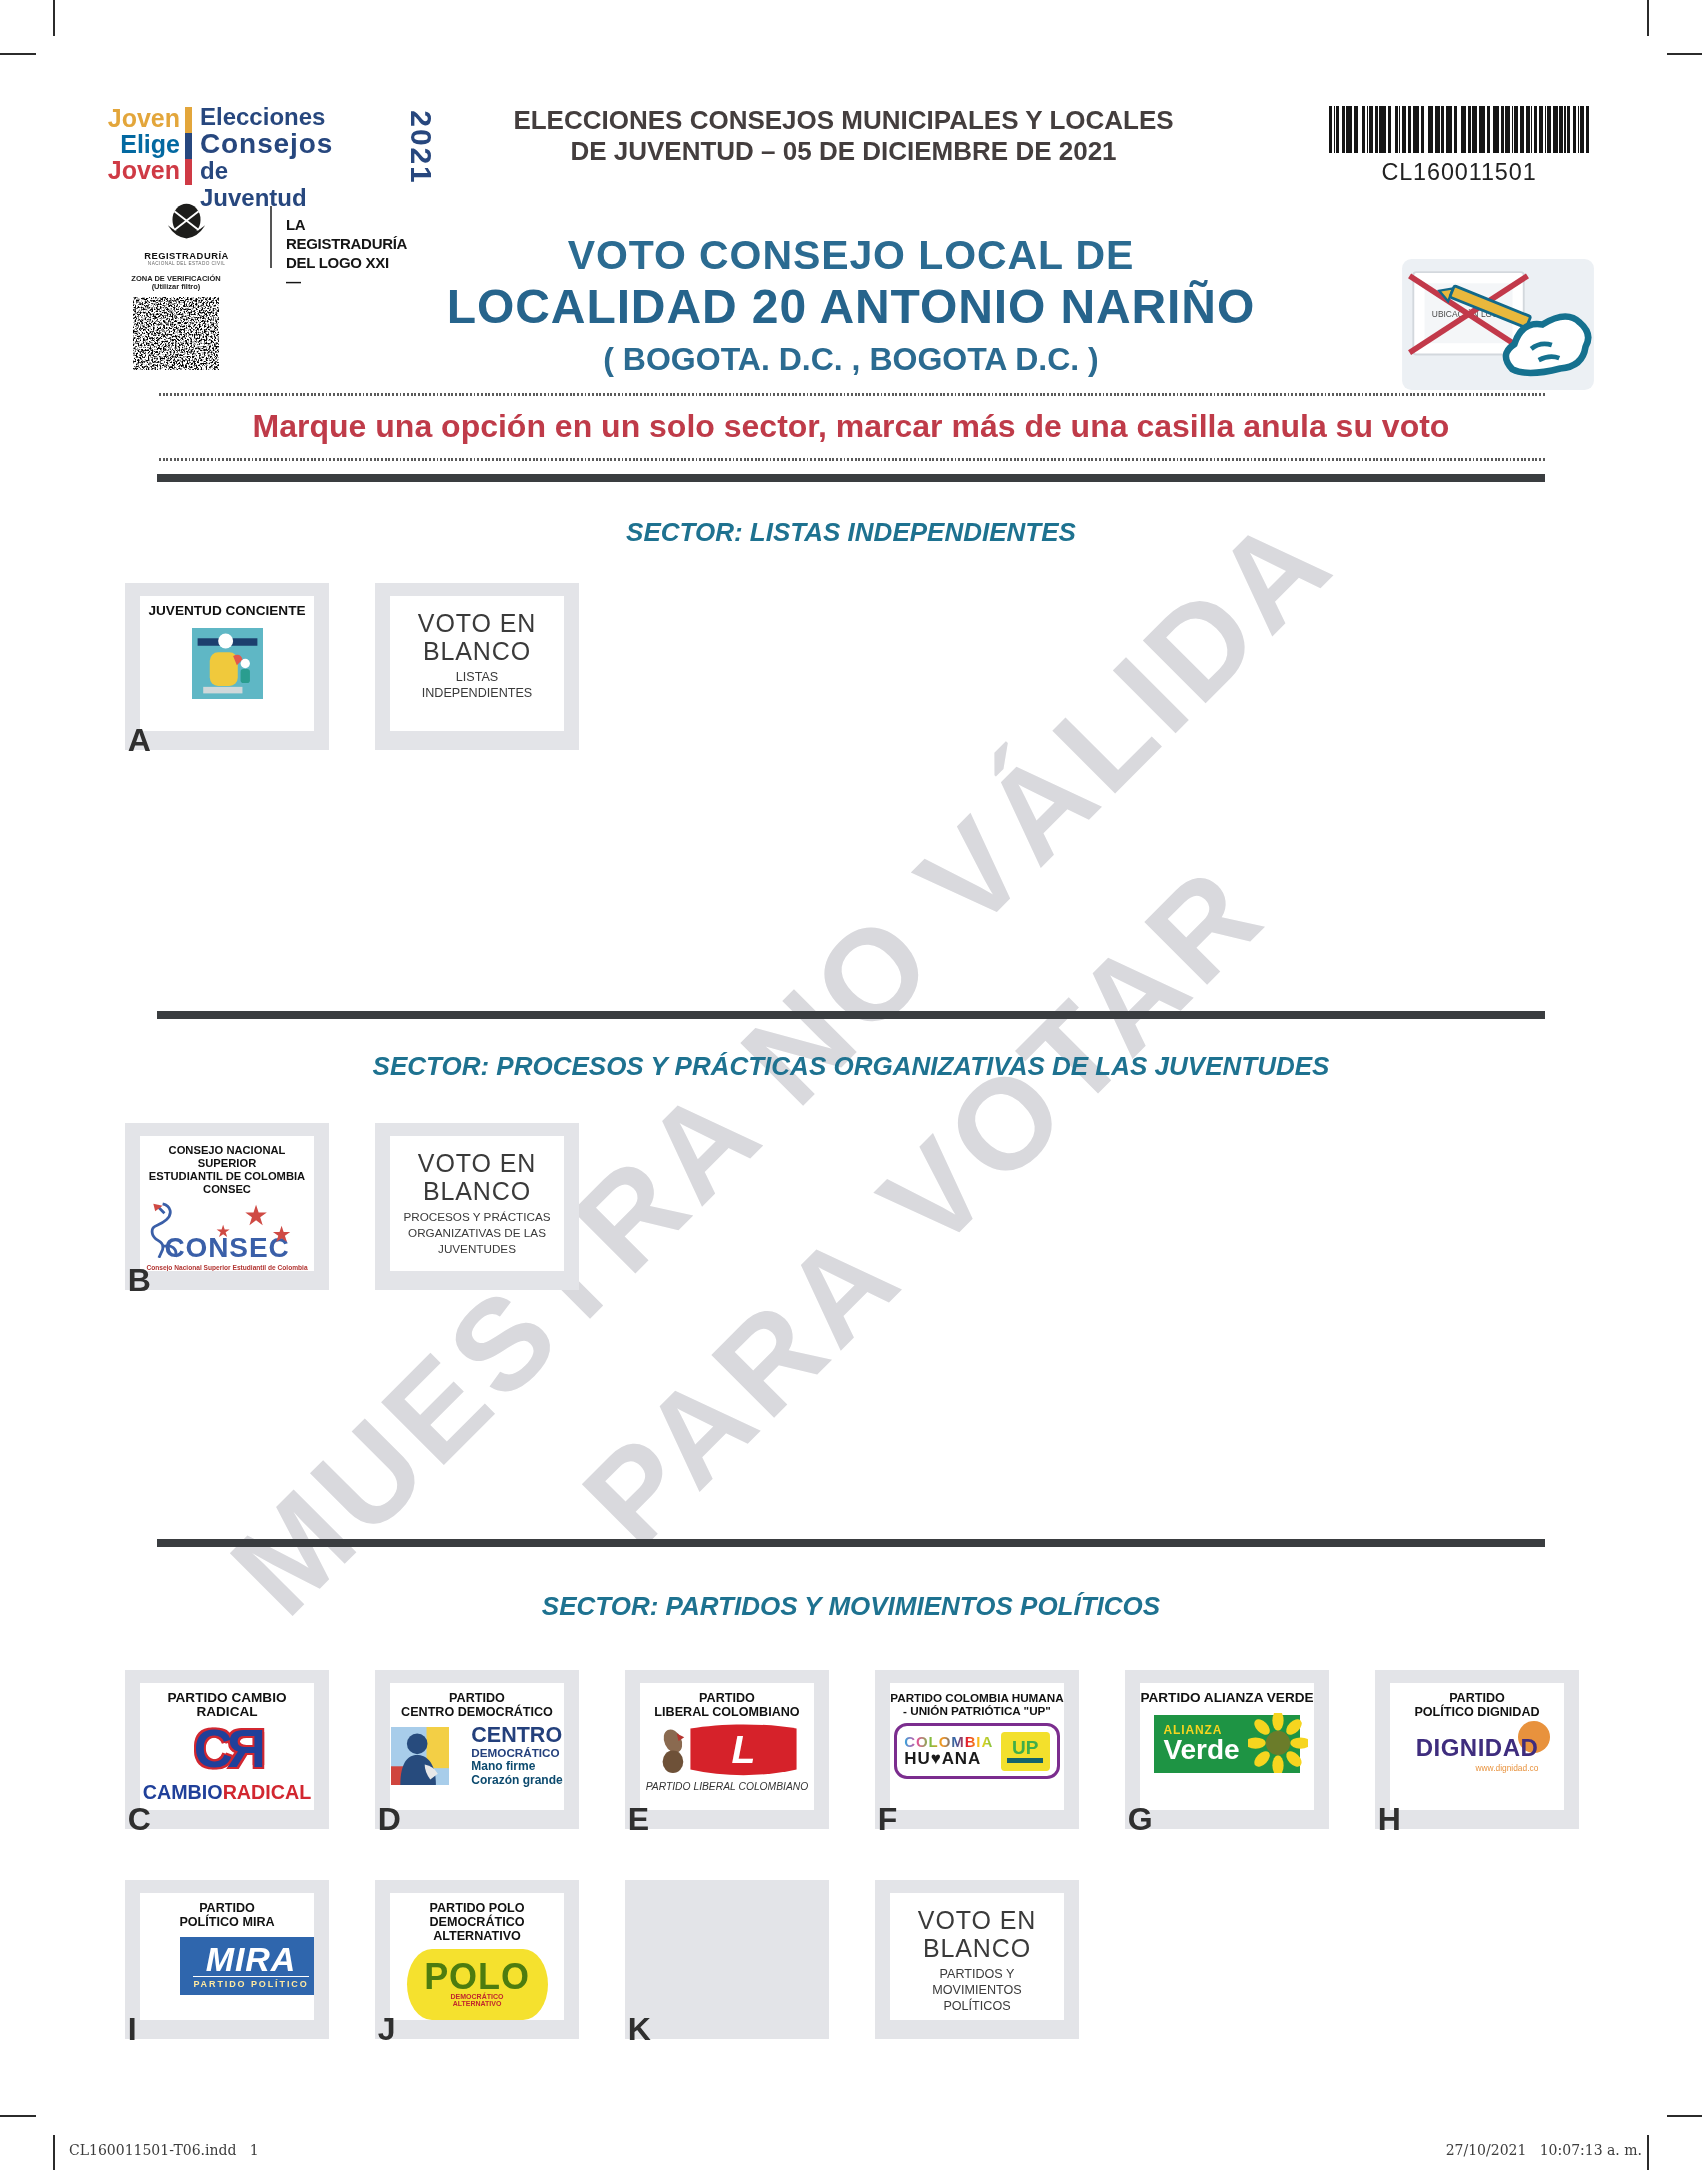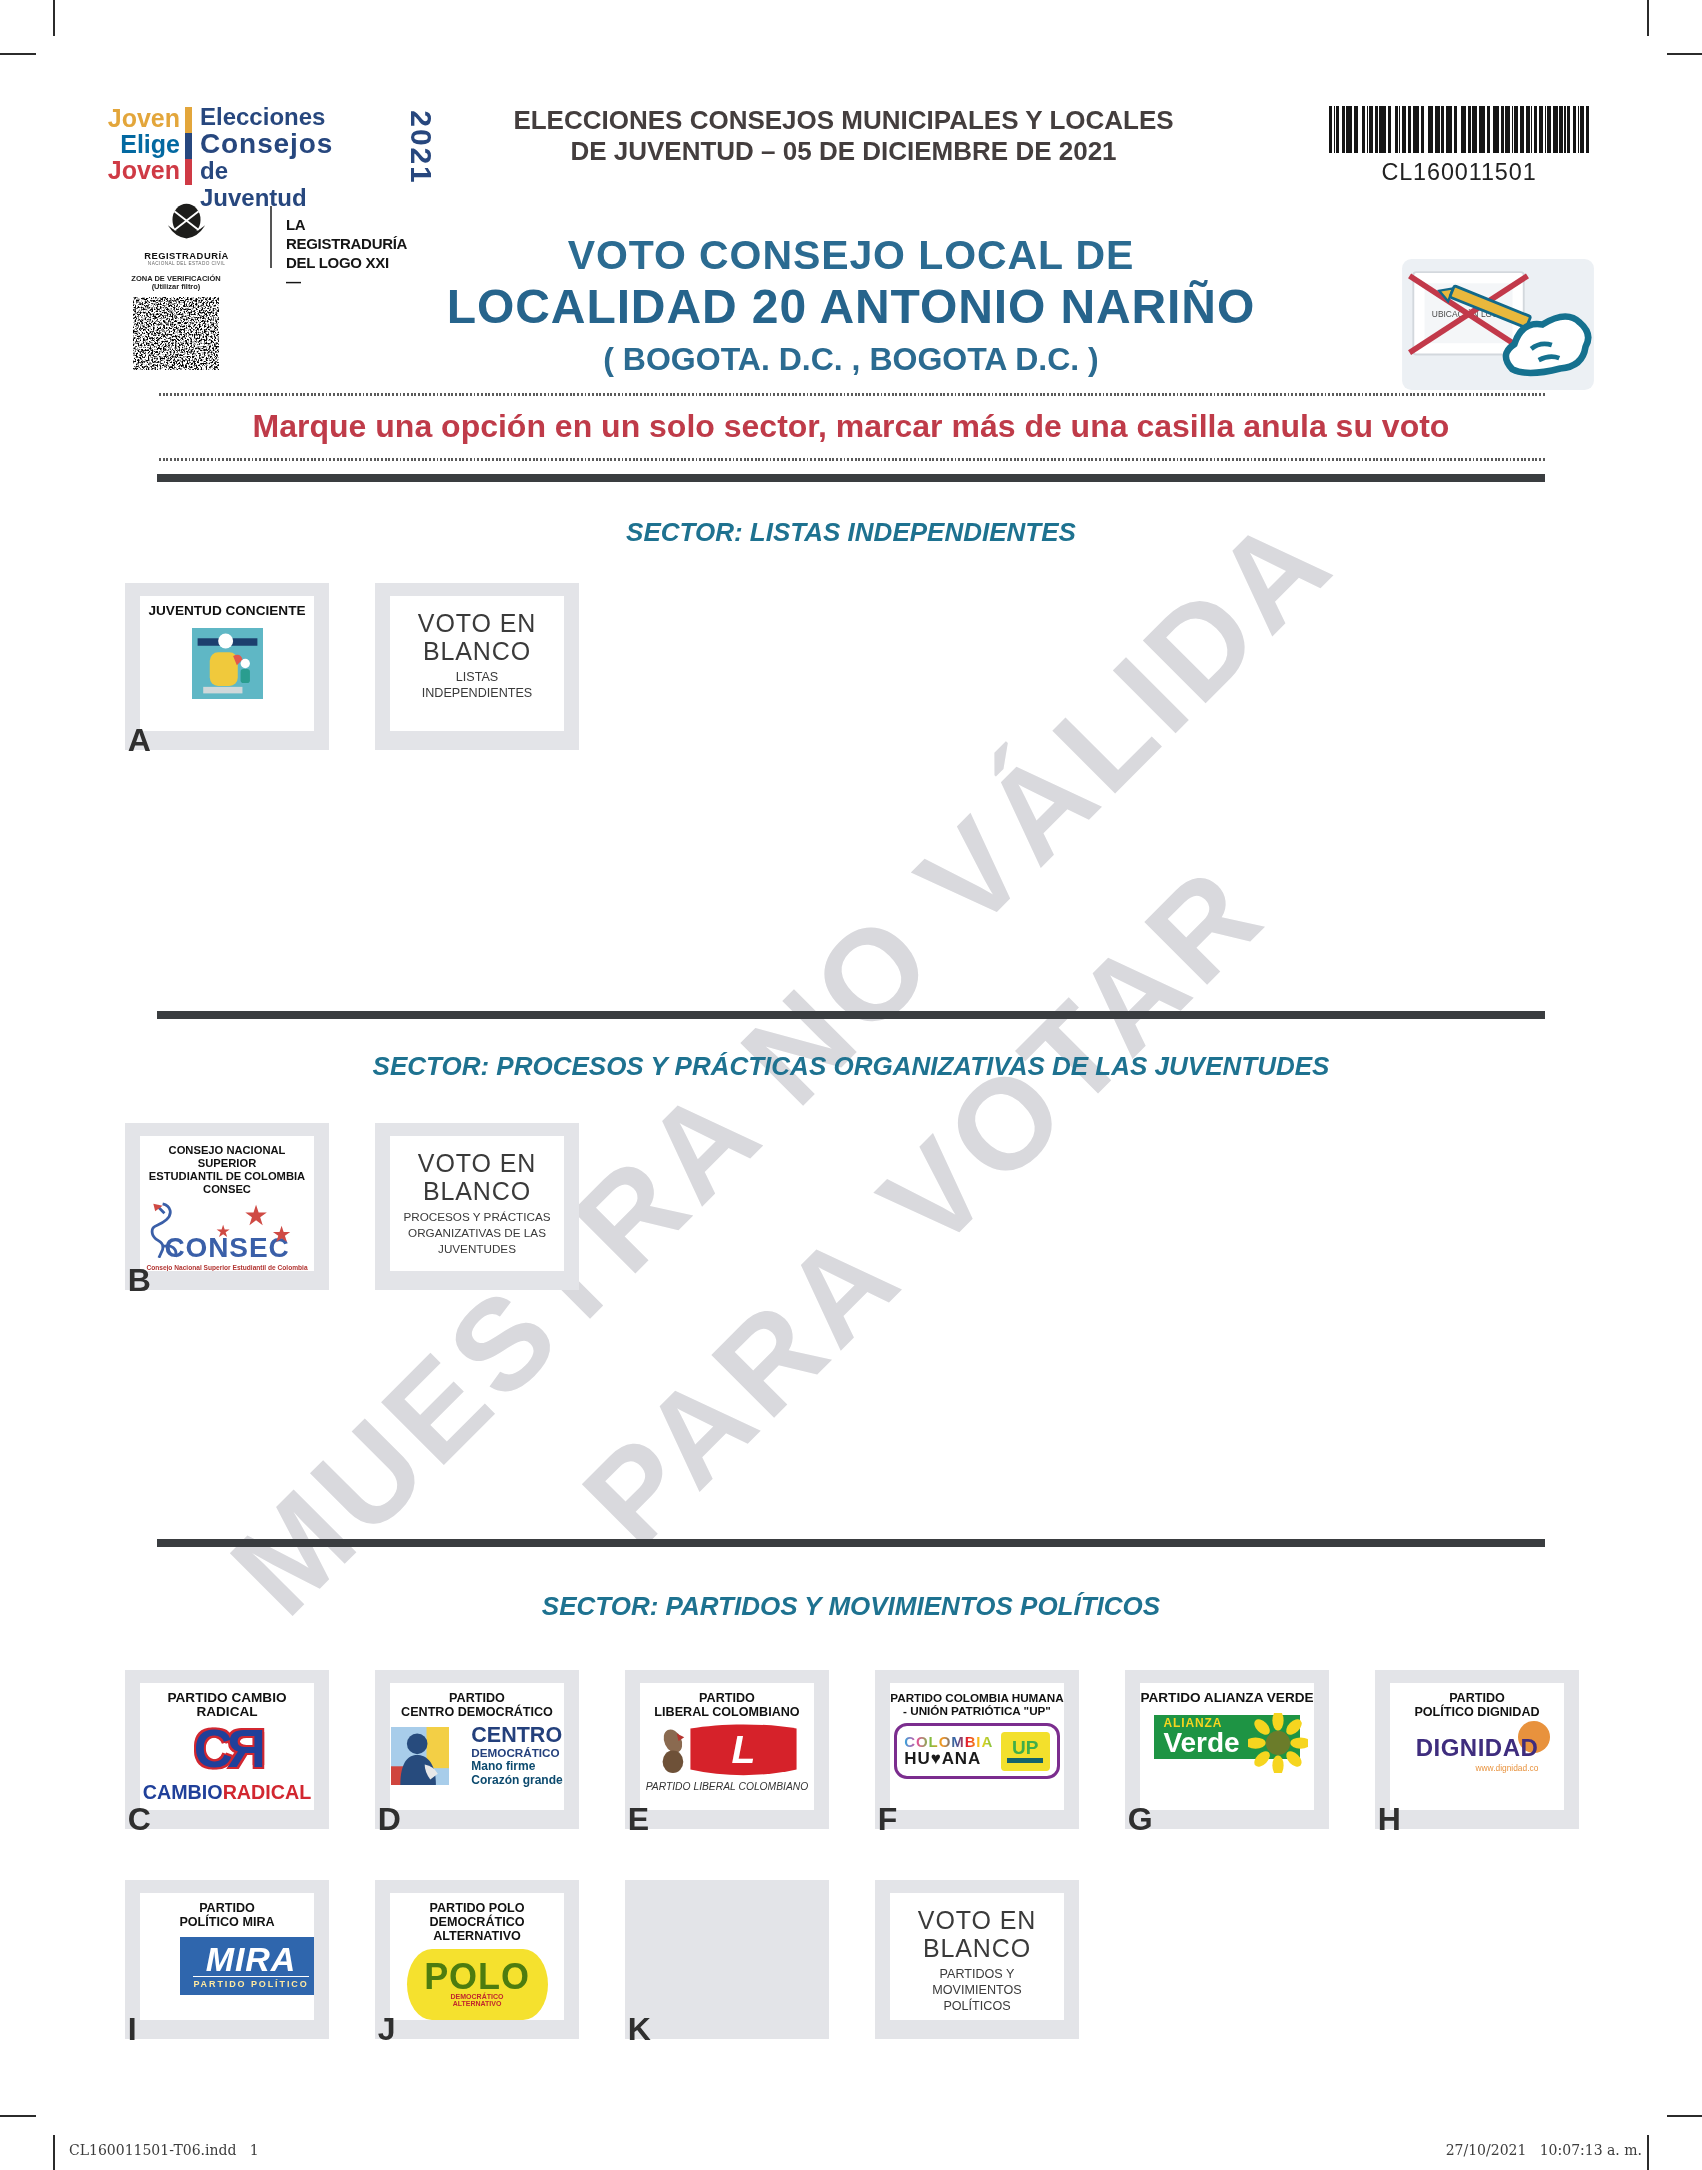--- a/index.html
+++ b/index.html
@@ -89,21 +89,21 @@
   .lib-cap{margin-top:3.7px;font-size:10.3px;font-style:italic;color:#333;}
   .ch-box{margin-top:5.6px;border:3.7px solid #7b2d8e;border-radius:13px;padding:5.6px 7.5px;display:flex;align-items:center;gap:7.5px;}
   .ch-left{text-align:left;}
   .ch-colombia{font-size:15px;font-weight:bold;letter-spacing:0.9px;
      background:linear-gradient(90deg,#2aa9e0,#e54c9b,#7ac143,#f7941d,#2a61ad,#ed1c24,#f9d616,#7ac143);
      -webkit-background-clip:text;background-clip:text;color:transparent;line-height:16px;}
   .ch-humana{font-size:17px;font-weight:bold;color:#1a1a1a;letter-spacing:0.9px;line-height:18px;}
   .up-flag{width:49px;height:39px;background:#f3e02c;border-radius:3.7px;display:flex;flex-direction:column;align-items:center;justify-content:center;}
   .up-word{font-size:19px;font-weight:bold;color:#3fae49;line-height:17px;}
   .up-bar{width:36px;height:5.6px;background:#14636b;margin-top:1.9px;}
-  .verde-rect{position:relative;margin-top:9.4px;width:146px;height:44px;background:#1e9444;display:flex;flex-direction:column;justify-content:center;padding-left:9.4px;box-sizing:border-box;}
+  .verde-rect{position:relative;margin-top:9.4px;width:146px;height:58px;background:#1e9444;display:flex;flex-direction:column;justify-content:center;padding-left:9.4px;box-sizing:border-box;}
   .verde-al{font-size:12px;font-weight:bold;color:#f6d51f;letter-spacing:0.9px;line-height:12px;}
   .verde-w{font-size:28px;font-weight:bold;color:#fff;line-height:28px;}
   .verde-sun{position:absolute;right:-7.5px;top:-1.9px;}
   .dig-wrap{position:relative;margin-top:15px;}
   .dig-circle{position:absolute;right:-11.2px;top:-13px;width:32px;height:32px;border-radius:50%;background:#e8923d;}
   .dig-word{position:relative;font-size:24px;font-weight:bold;color:#3f2d7e;letter-spacing:0.5px;}
   .dig-cap{text-align:right;font-size:8.4px;color:#e8923d;margin-top:0.9px;}
   .mira-rect{margin-top:7.5px;width:142px;height:58px;background:#2f66ad;display:flex;flex-direction:column;align-items:center;justify-content:center;margin-left:48px;}
   .mira-w{font-size:34px;font-weight:bold;font-style:italic;color:#fff;line-height:32px;letter-spacing:0.9px;}
   .mira-cap{border-top:1.9px solid #fff;margin-top:1.9px;padding-top:1.9px;font-size:9px;font-weight:bold;color:#ffe9a0;letter-spacing:1.9px;}

